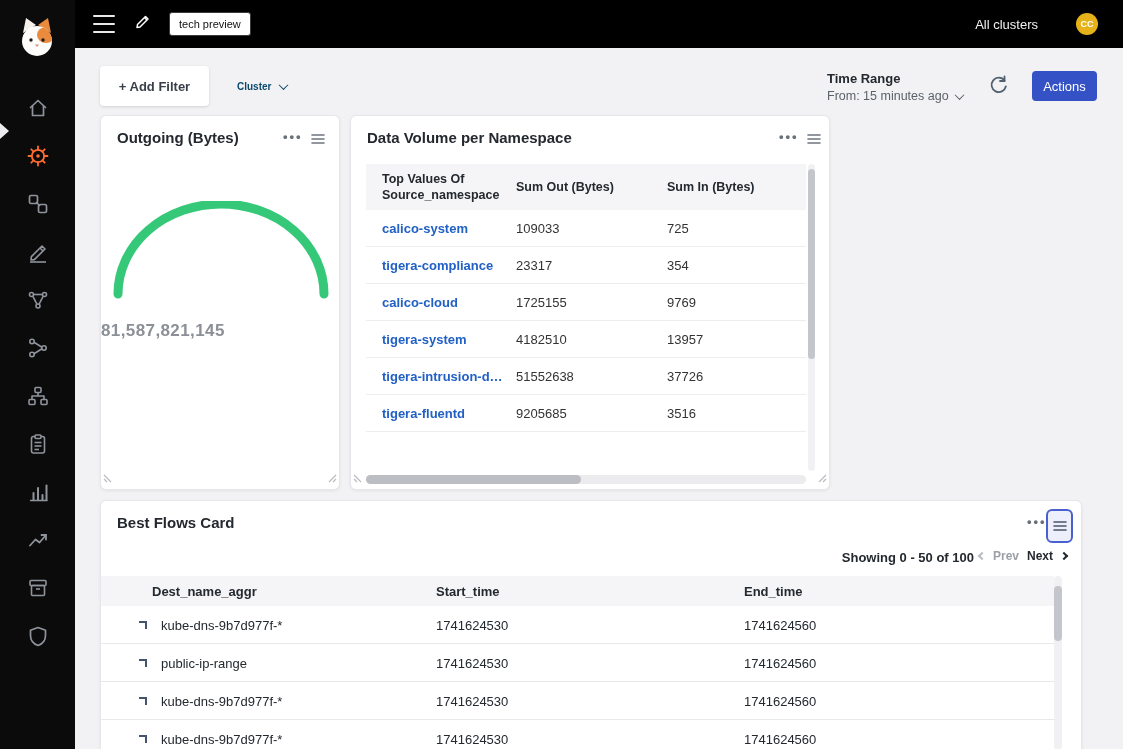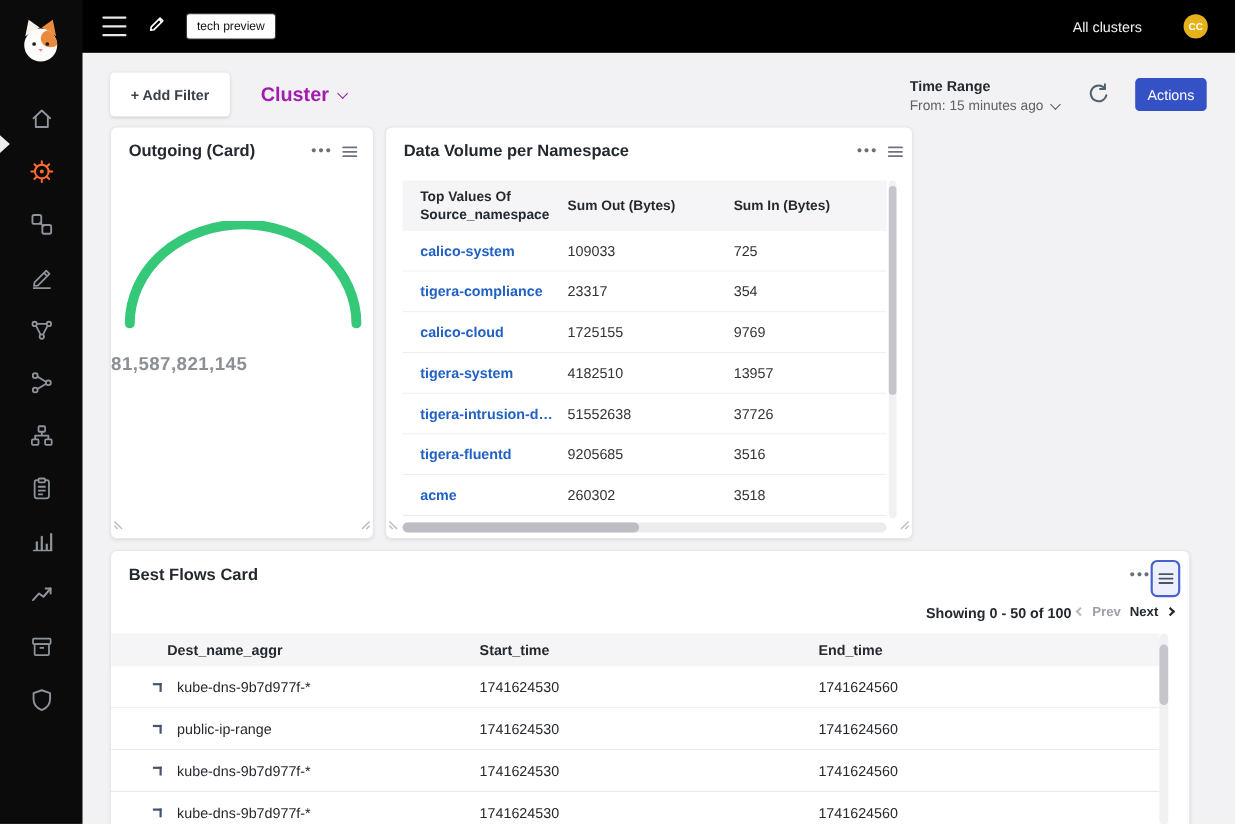--- a/index.html
+++ b/index.html
@@ -20,21 +20,21 @@
   .sidebar { position:absolute; left:0; top:0; width:75px; height:749px; background:#0b0b0b; z-index:30; }
   .logo { position:absolute; left:16px; top:15px; cursor:pointer; }
   .nav { position:absolute; left:0; width:75px; height:26px; display:flex; align-items:center; justify-content:center; cursor:pointer; }
   .notch { position:absolute; left:0; top:123px; width:0; height:0; border-top:8px solid transparent; border-bottom:8px solid transparent; border-left:9px solid #ededef; z-index:31; cursor:pointer; }
 
   
   .main { position:absolute; left:75px; top:48px; width:1024px; height:701px; background:#f2f2f4; overflow:hidden; }
 
   
   .btn-addfilter { position:absolute; left:25px; top:18px; width:109px; height:40px; background:#fff; border:none; border-radius:4px; box-shadow:0 1px 3px rgba(0,0,0,.14); font-size:13px; font-weight:600; color:#3a4049; cursor:pointer; font-family:inherit; }
-  .dd-cluster { position:absolute; left:162px; top:18px; height:40px; display:flex; align-items:center; gap:9px; font-size:18px; font-weight:600; color:#a21caf; cursor:pointer; background:transparent; border:none; font-family:inherit; }
+  .dd-cluster { position:absolute; left:162px; top:18px; height:40px; display:flex; align-items:center; gap:9px; font-size:10px; font-weight:600; color:#0c4a6e; cursor:pointer; background:transparent; border:none; font-family:inherit; }
   .tr-label { position:absolute; left:752px; top:23px; font-size:13px; font-weight:700; color:#24292f; }
   .tr-value { position:absolute; left:752px; top:41px; font-size:12.5px; color:#5b6269; display:flex; align-items:center; gap:7px; cursor:pointer; }
   .refresh { position:absolute; left:912px; top:26px; width:24px; height:24px; cursor:pointer; }
   .btn-actions { position:absolute; left:957px; top:23px; width:65px; height:30px; background:#3452c6; color:#fff; border:none; border-radius:4px; font-size:13px; font-weight:500; cursor:pointer; font-family:inherit; }
 
   .chd { width:7px; height:7px; border-right:1.6px solid currentColor; border-bottom:1.6px solid currentColor; transform:rotate(45deg) translate(-1px,-1px); display:inline-block; }
 
   
   .card { position:absolute; background:#fff; border:1px solid #e6e7ea; border-radius:6px; box-shadow:0 1px 3px rgba(16,24,40,.07); }
   .card-title { position:absolute; left:16px; top:13px; font-size:15px; font-weight:700; color:#24292f; white-space:nowrap; }
@@ -239,21 +239,21 @@
   </div>
   <div class="refresh">
     <svg width="22" height="22" viewBox="0 0 22 22" fill="none" stroke="#50606e" stroke-width="1.8" stroke-linecap="round">
         <path d="M17.5 6.5 A7.2 7.2 0 1 0 18.8 12.5"></path>
         <polyline points="17.5,2.5 17.5,7 13,7" fill="none"></polyline>
       </svg>
   </div>
   <button class="btn-actions">Actions</button>
 
   <div class="card" id="gauge-card">
-    <div class="card-title">Outgoing (Card)</div>
+    <div class="card-title">Outgoing (Bytes)</div>
     <span class="dots" style="left:182px">•••</span>
     <span class="grip" style="left:209px">
       <svg width="16" height="12" viewBox="0 0 16 12" stroke="#6d7480" stroke-width="1.6" stroke-linecap="round">
           <line x1="2" y1="2" x2="14" y2="2"></line>
           <line x1="2" y1="6" x2="14" y2="6"></line>
           <line x1="2" y1="10" x2="14" y2="10"></line>
         </svg>
     </span>
     <svg class="gauge-svg" width="220" height="120" viewBox="0 0 220 120">
       <path d="M 7 93 A 103 90 0 0 1 213 93" stroke="#35c878" stroke-width="9" fill="none" stroke-linecap="round"></path>
@@ -309,25 +309,20 @@
       <div class="ns-row">
         <span class="cl-name ns-link">tigera-intrusion-d…</span>
         <span class="cl-out">51552638</span>
         <span class="cl-in">37726</span>
       </div>
       <div class="ns-row">
         <span class="cl-name ns-link">tigera-fluentd</span>
         <span class="cl-out">9205685</span>
         <span class="cl-in">3516</span>
       </div>
-      <div class="ns-row">
-        <span class="cl-name ns-link">acme</span>
-        <span class="cl-out">260302</span>
-        <span class="cl-in">3518</span>
-      </div>
     </div>
 
     <div class="vtrack" style="left:457px; top:48px; width:7px; height:307px;"></div>
     <div class="vthumb" style="left:457px; top:53px; width:7px; height:190px;"></div>
     <div class="htrack">
       <div class="hthumb"></div>
     </div>
     <span class="rz left"><svg width="10" height="10" viewBox="0 0 10 10" stroke="#b9bcc2" stroke-width="1.3">
           <line x1="2" y1="9" x2="9" y2="2"></line>
           <line x1="6" y1="9" x2="9" y2="6"></line>

